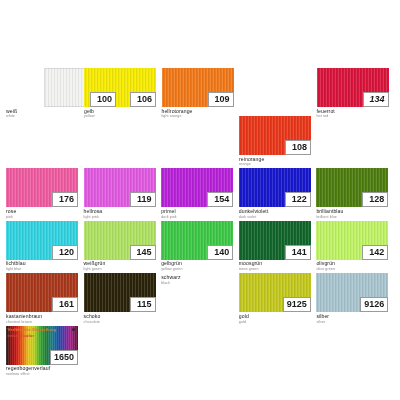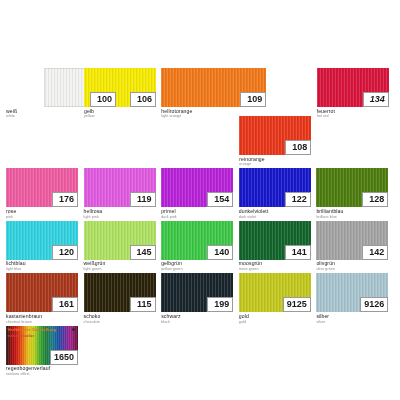--- a/index.html
+++ b/index.html
@@ -159,21 +159,21 @@
         <div class="name-en">white</div>
       </div>
       <div class="cell">
         <div class="swatch" style="background: rgb(245, 234, 0);">
           <div class="badge">106</div>
         </div>
         <div class="name-de">gelb</div>
         <div class="name-en">yellow</div>
       </div>
       <div class="cell">
-        <div class="swatch" style="background: rgb(240, 120, 24); padding-left: 33px;">
+        <div class="swatch" style="background: rgb(240, 120, 24);">
           <div class="badge">109</div>
         </div>
         <div class="name-de">hellrotorange</div>
         <div class="name-en">light orange</div>
       </div>
       <div class="cell">
         <div class="swatch" style="background: rgb(232, 54, 26); margin-top: 48px;">
           <div class="badge">108</div>
         </div>
         <div class="name-de">reinorange</div>
@@ -247,21 +247,21 @@
         <div class="name-en">yellow green</div>
       </div>
       <div class="cell">
         <div class="swatch" style="background: rgb(17, 100, 42);">
           <div class="badge">141</div>
         </div>
         <div class="name-de">moosgrün</div>
         <div class="name-en">moss green</div>
       </div>
       <div class="cell">
-        <div class="swatch" style="background: #a3a3a3;">
+        <div class="swatch" style="background: #bef264;">
           <div class="badge">142</div>
         </div>
         <div class="name-de">olivgrün</div>
         <div class="name-en">olive green</div>
       </div>
     </div>
     <div class="row">
       <div class="cell">
         <div class="swatch" style="background: rgb(168, 55, 28);">
           <div class="badge">161</div>
@@ -270,23 +270,20 @@
         <div class="name-en">chestnut brown</div>
       </div>
       <div class="cell">
         <div class="swatch" style="background: rgb(42, 34, 8);">
           <div class="badge">115</div>
         </div>
         <div class="name-de">schoko</div>
         <div class="name-en">chocolate</div>
       </div>
       <div class="cell">
-        <div class="swatch" style="background: rgb(24, 36, 44);">
-          <div class="badge">199</div>
-        </div>
         <div class="name-de">schwarz</div>
         <div class="name-en">black</div>
       </div>
       <div class="cell">
         <div class="swatch" style="background: rgb(194, 199, 30);">
           <div class="badge">9125</div>
         </div>
         <div class="name-de">gold</div>
         <div class="name-en">gold</div>
       </div>

